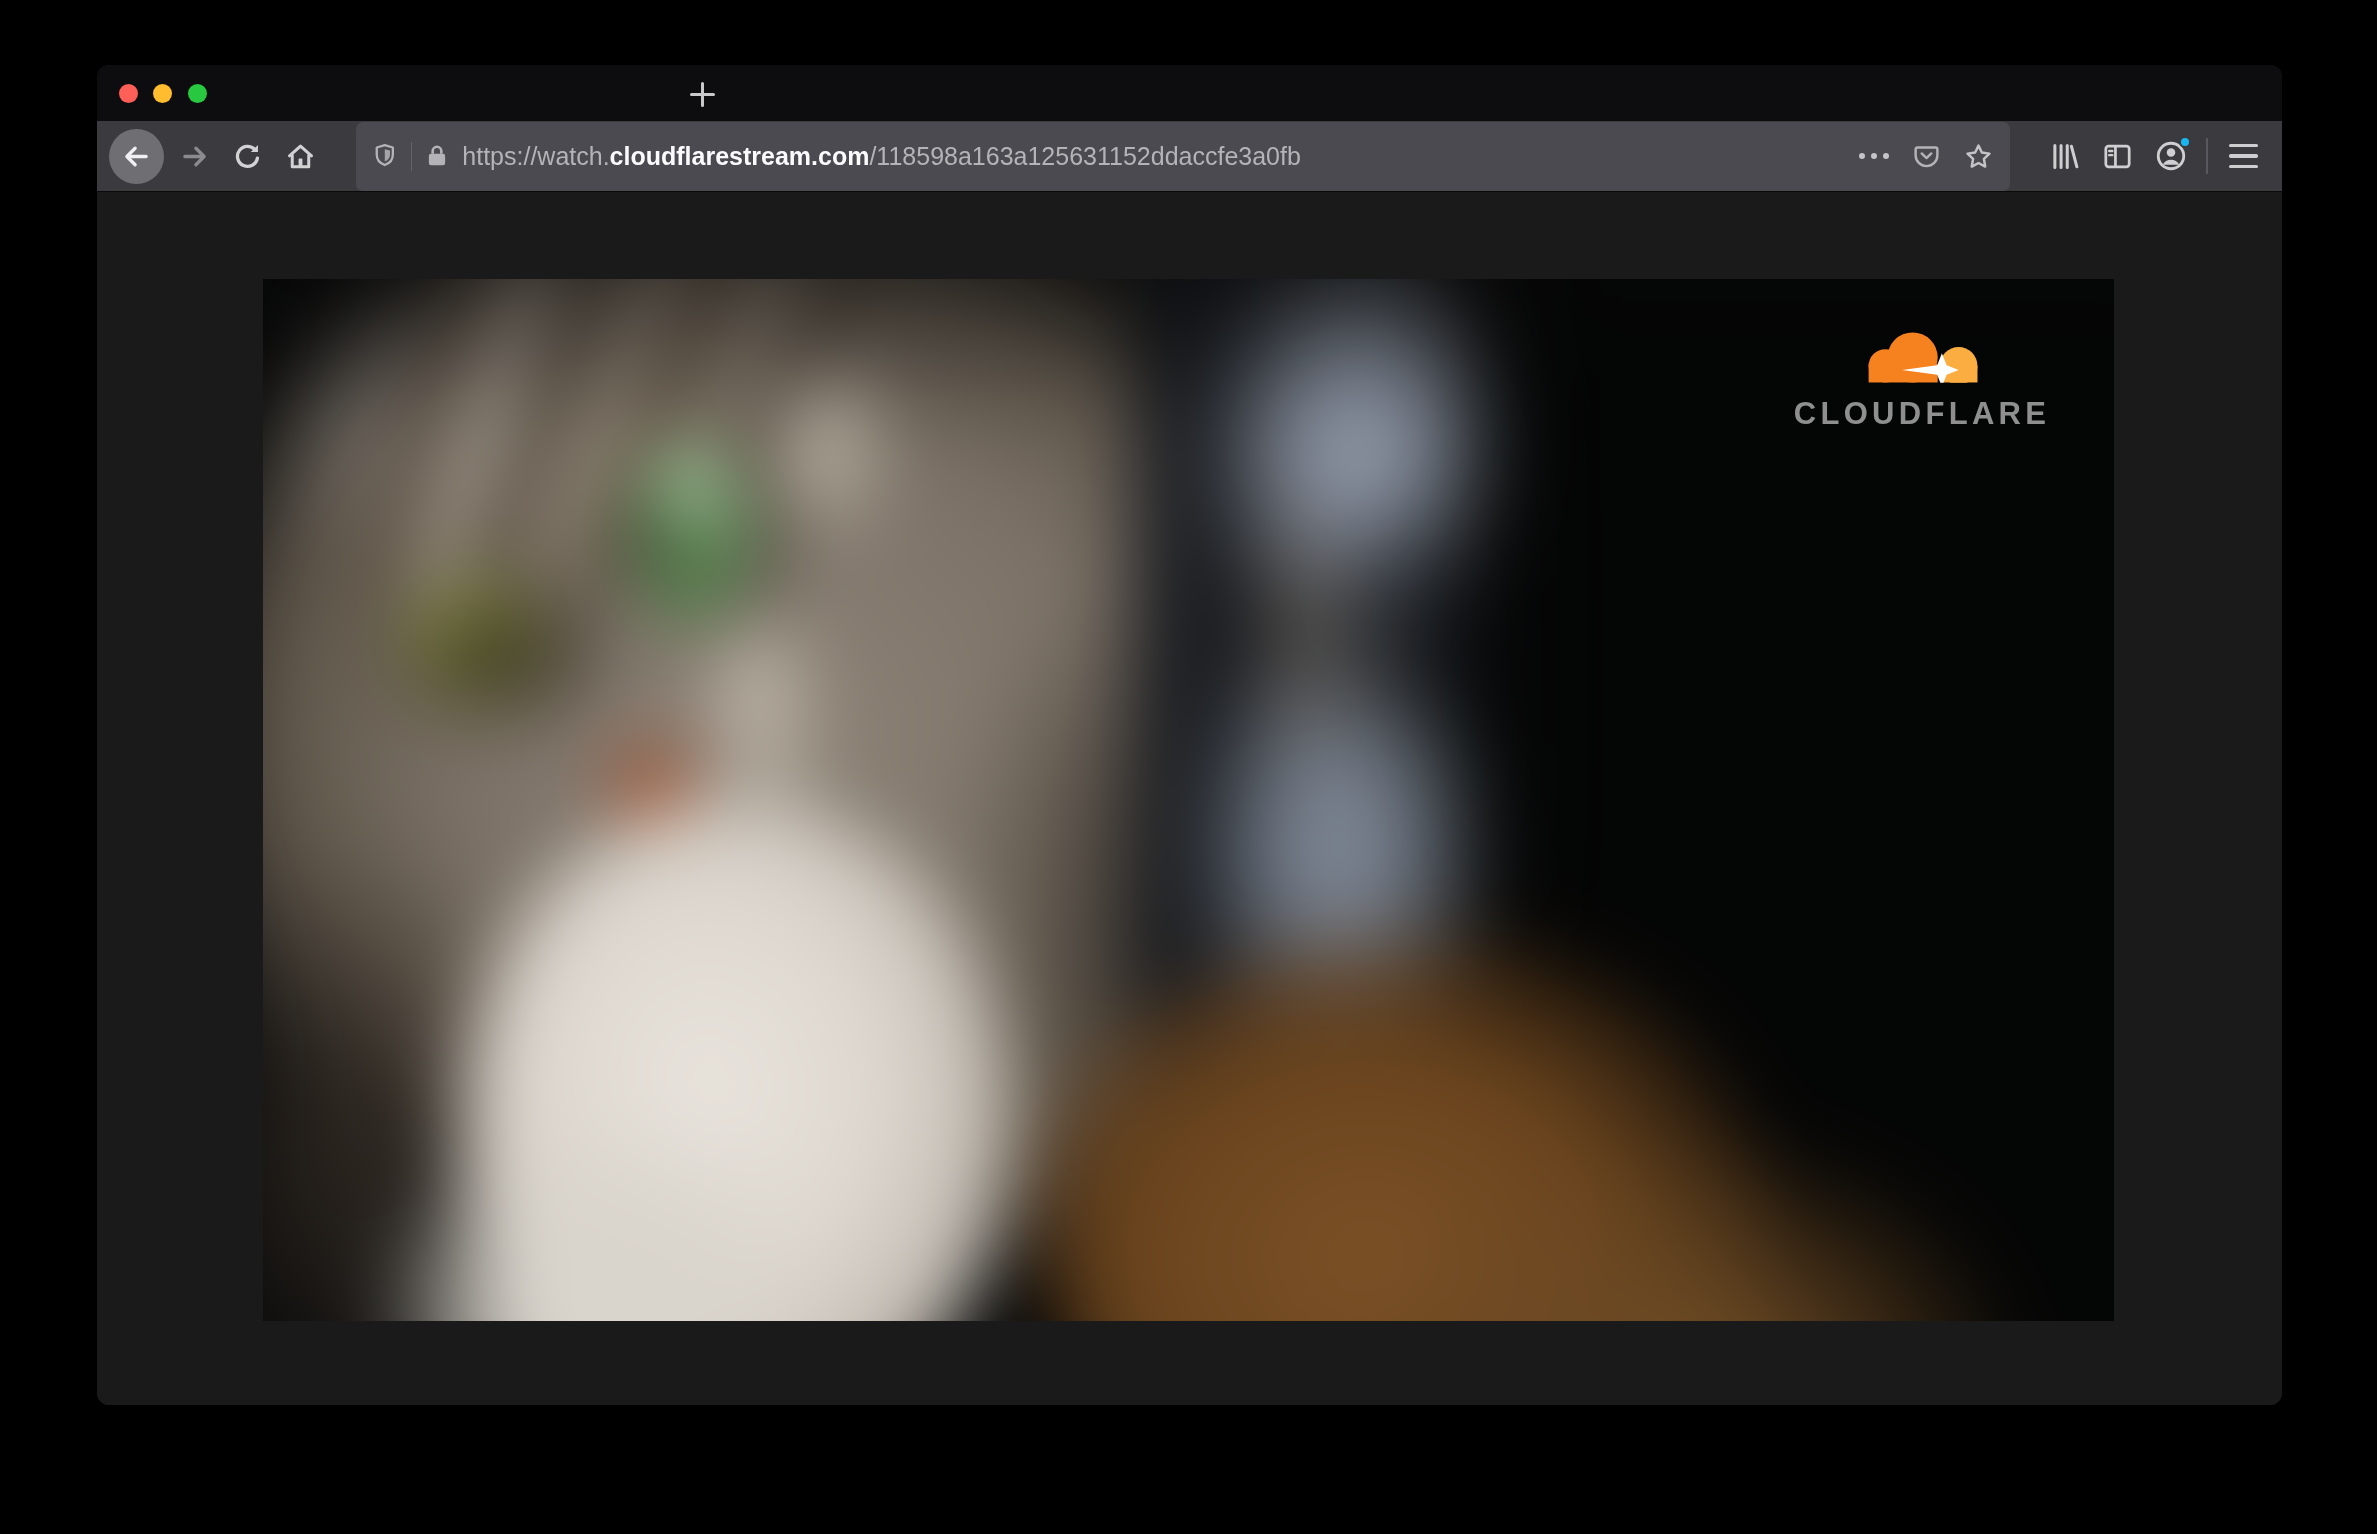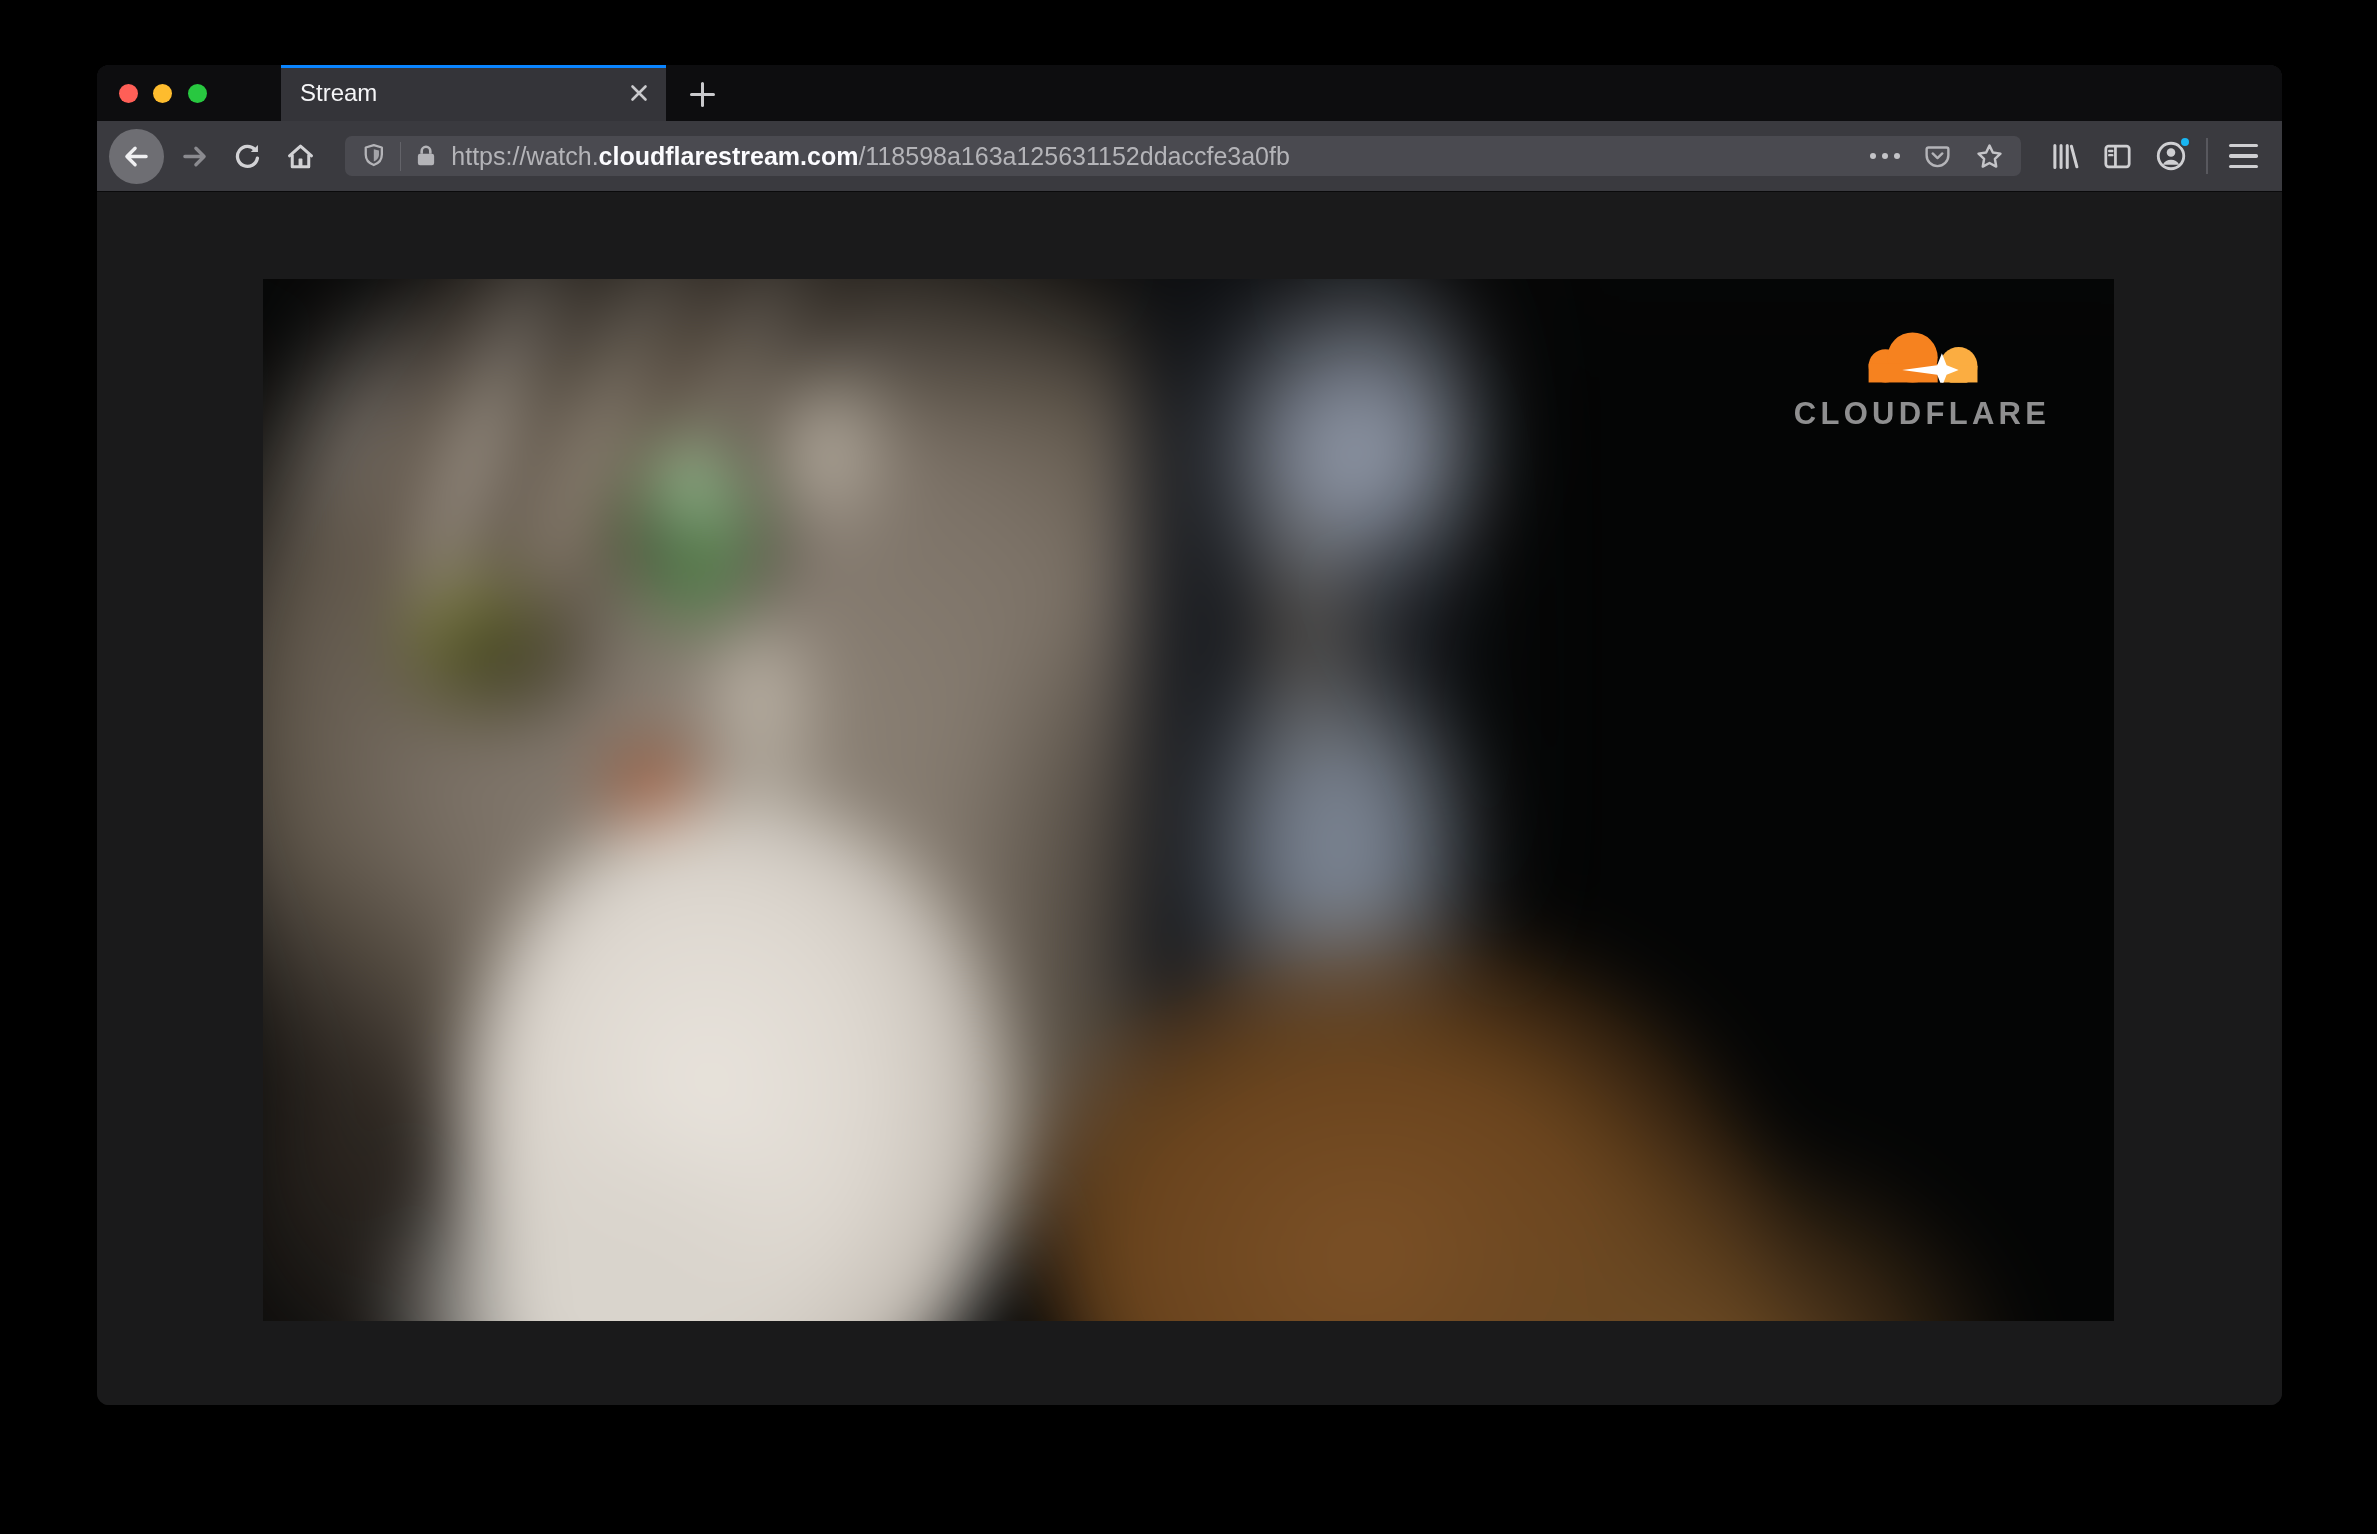--- a/index.html
+++ b/index.html
@@ -27,21 +27,21 @@
             display:flex; align-items:center; justify-content:center; }
 
   
   .navbar { position:relative; height:71px; background:#3a3a3f; display:flex;
             align-items:center; padding:0 12px; border-bottom:0.9px solid #0a0a0b; }
   .navbtn { width:43px; height:43px; display:flex; align-items:center;
             justify-content:center; margin:0 5.2px; flex:0 0 auto; }
   .backbtn { width:55px; height:55px; border-radius:50%; background:#6e6e73;
              display:flex; align-items:center; justify-content:center; margin:0 3.4px 0 0; flex:0 0 auto; }
 
-  .urlbar { flex:1; height:40px; margin:0 17px; background:#4a4a50; border-radius:6.9px;
+  .urlbar { flex:1; height:69px; margin:0 28px; background:#4a4a50; border-radius:6.9px;
             display:flex; align-items:center; padding:0 15.5px; min-width:0; }
   .url-divider { width:1.7px; height:29px; background:#636369; margin:0 12px; flex:0 0 auto; }
   .urltext { margin-left:12px; font-size:25px; white-space:nowrap; overflow:hidden;
              text-overflow:ellipsis; flex:1; min-width:0; }
   .u-gray { color:#b4b4b8; } .u-white { color:#fbfbfe; font-weight:bold; }
   .url-actions { display:flex; align-items:center; gap:22.4px; margin-left:17px; flex:0 0 auto; }
   .dots { display:flex; gap:6px; }
   .dots i { width:6px; height:6px; border-radius:50%; background:#c4c4c8; display:block; }
 
   .tb-divider { width:1.7px; height:36px; background:#58585e; margin:0 8.6px; flex:0 0 auto; }
@@ -72,29 +72,20 @@
 
 <div class="window">
 
   <div class="titlebar">
     <div class="traffic">
       <span class="light" style="background:#ff5f57"></span>
       <span class="light" style="background:#febc2e"></span>
       <span class="light" style="background:#28c840"></span>
     </div>
 
-    <div class="tab">
-      <span class="tab-stripe" style="background:#0a84ff"></span>
-      <span class="tab-label">Stream</span>
-      <span class="tab-close">
-        <svg class="icon" width="26" height="26" viewBox="0 0 24 24">
-            <path d="M6 6 L18 18 M18 6 L6 18" stroke="#c9c9cc" stroke-width="2.4" stroke-linecap="round"></path>
-          </svg>
-      </span>
-    </div>
 
     <div class="newtab">
       <svg class="icon" width="33" height="33" viewBox="0 0 24 24">
           <path d="M12 4v16M4 12h16" stroke="#c9c9cc" stroke-width="2.2" stroke-linecap="round"></path>
         </svg>
     </div>
   </div>
 
   <div class="navbar">
 

